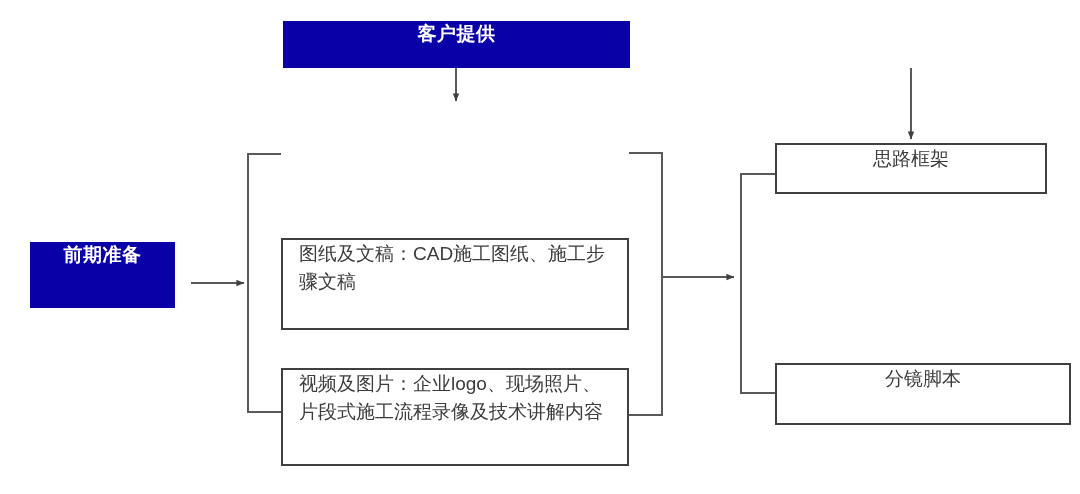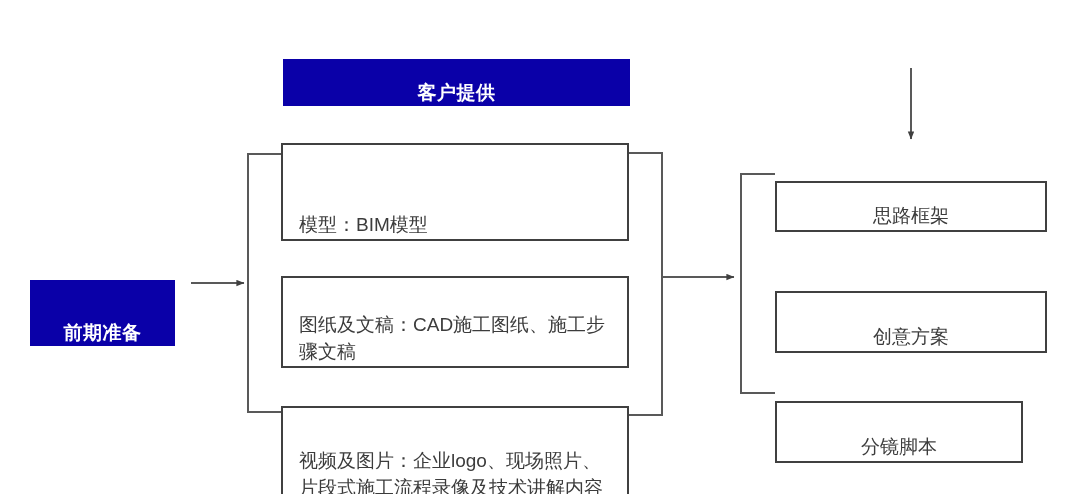--- a/index.html
+++ b/index.html
@@ -23,22 +23,21 @@
     top: 0;
     left: 0;
     width: 1080px;
     height: 494px;
     pointer-events: none;
   }
   .node {
     position: absolute;
     box-sizing: border-box;
     display: flex;
-    align-items: flex-end;
-    margin-top: 38px;
+    align-items: flex-start;
   }
   .node-header {
     background: #0A00A8;
     border: none;
     justify-content: center;
   }
   .node-header .node-label {
     color: #ffffff;
     font-weight: bold;
     font-size: 19px;
@@ -100,37 +99,31 @@
 
   <div class="node node-header" style="left:283px; top:21px; width:347px; height:47px;">
     <span class="node-label">客户提供</span>
   </div>
 
 
   <div class="node node-header" style="left:30px; top:242px; width:145px; height:66px;">
     <span class="node-label">前期准备</span>
   </div>
 
-  <div class="node node-box align-left" style="left:281px; top:105px; width:348px; height:98px;">
-    <span class="node-label">模型：BIM模型</span>
-  </div>
 
   <div class="node node-box align-left" style="left:281px; top:238px; width:348px; height:92px;">
     <span class="node-label">图纸及文稿：CAD施工图纸、施工步骤文稿</span>
   </div>
 
   <div class="node node-box align-left" style="left:281px; top:368px; width:348px; height:98px;">
     <span class="node-label">视频及图片：企业logo、现场照片、片段式施工流程录像及技术讲解内容</span>
   </div>
 
   <div class="node node-box align-center" style="left:775px; top:143px; width:272px; height:51px;">
     <span class="node-label">思路框架</span>
   </div>
 
-  <div class="node node-box align-center" style="left:775px; top:253px; width:272px; height:62px;">
-    <span class="node-label">创意方案</span>
-  </div>
 
-  <div class="node node-box align-center" style="left:775px; top:363px; width:248px; height:62px;">
+  <div class="node node-box align-center" style="left:775px; top:363px; width:296px; height:62px;">
     <span class="node-label">分镜脚本</span>
   </div>
 
 </div>
 
 </body></html>

